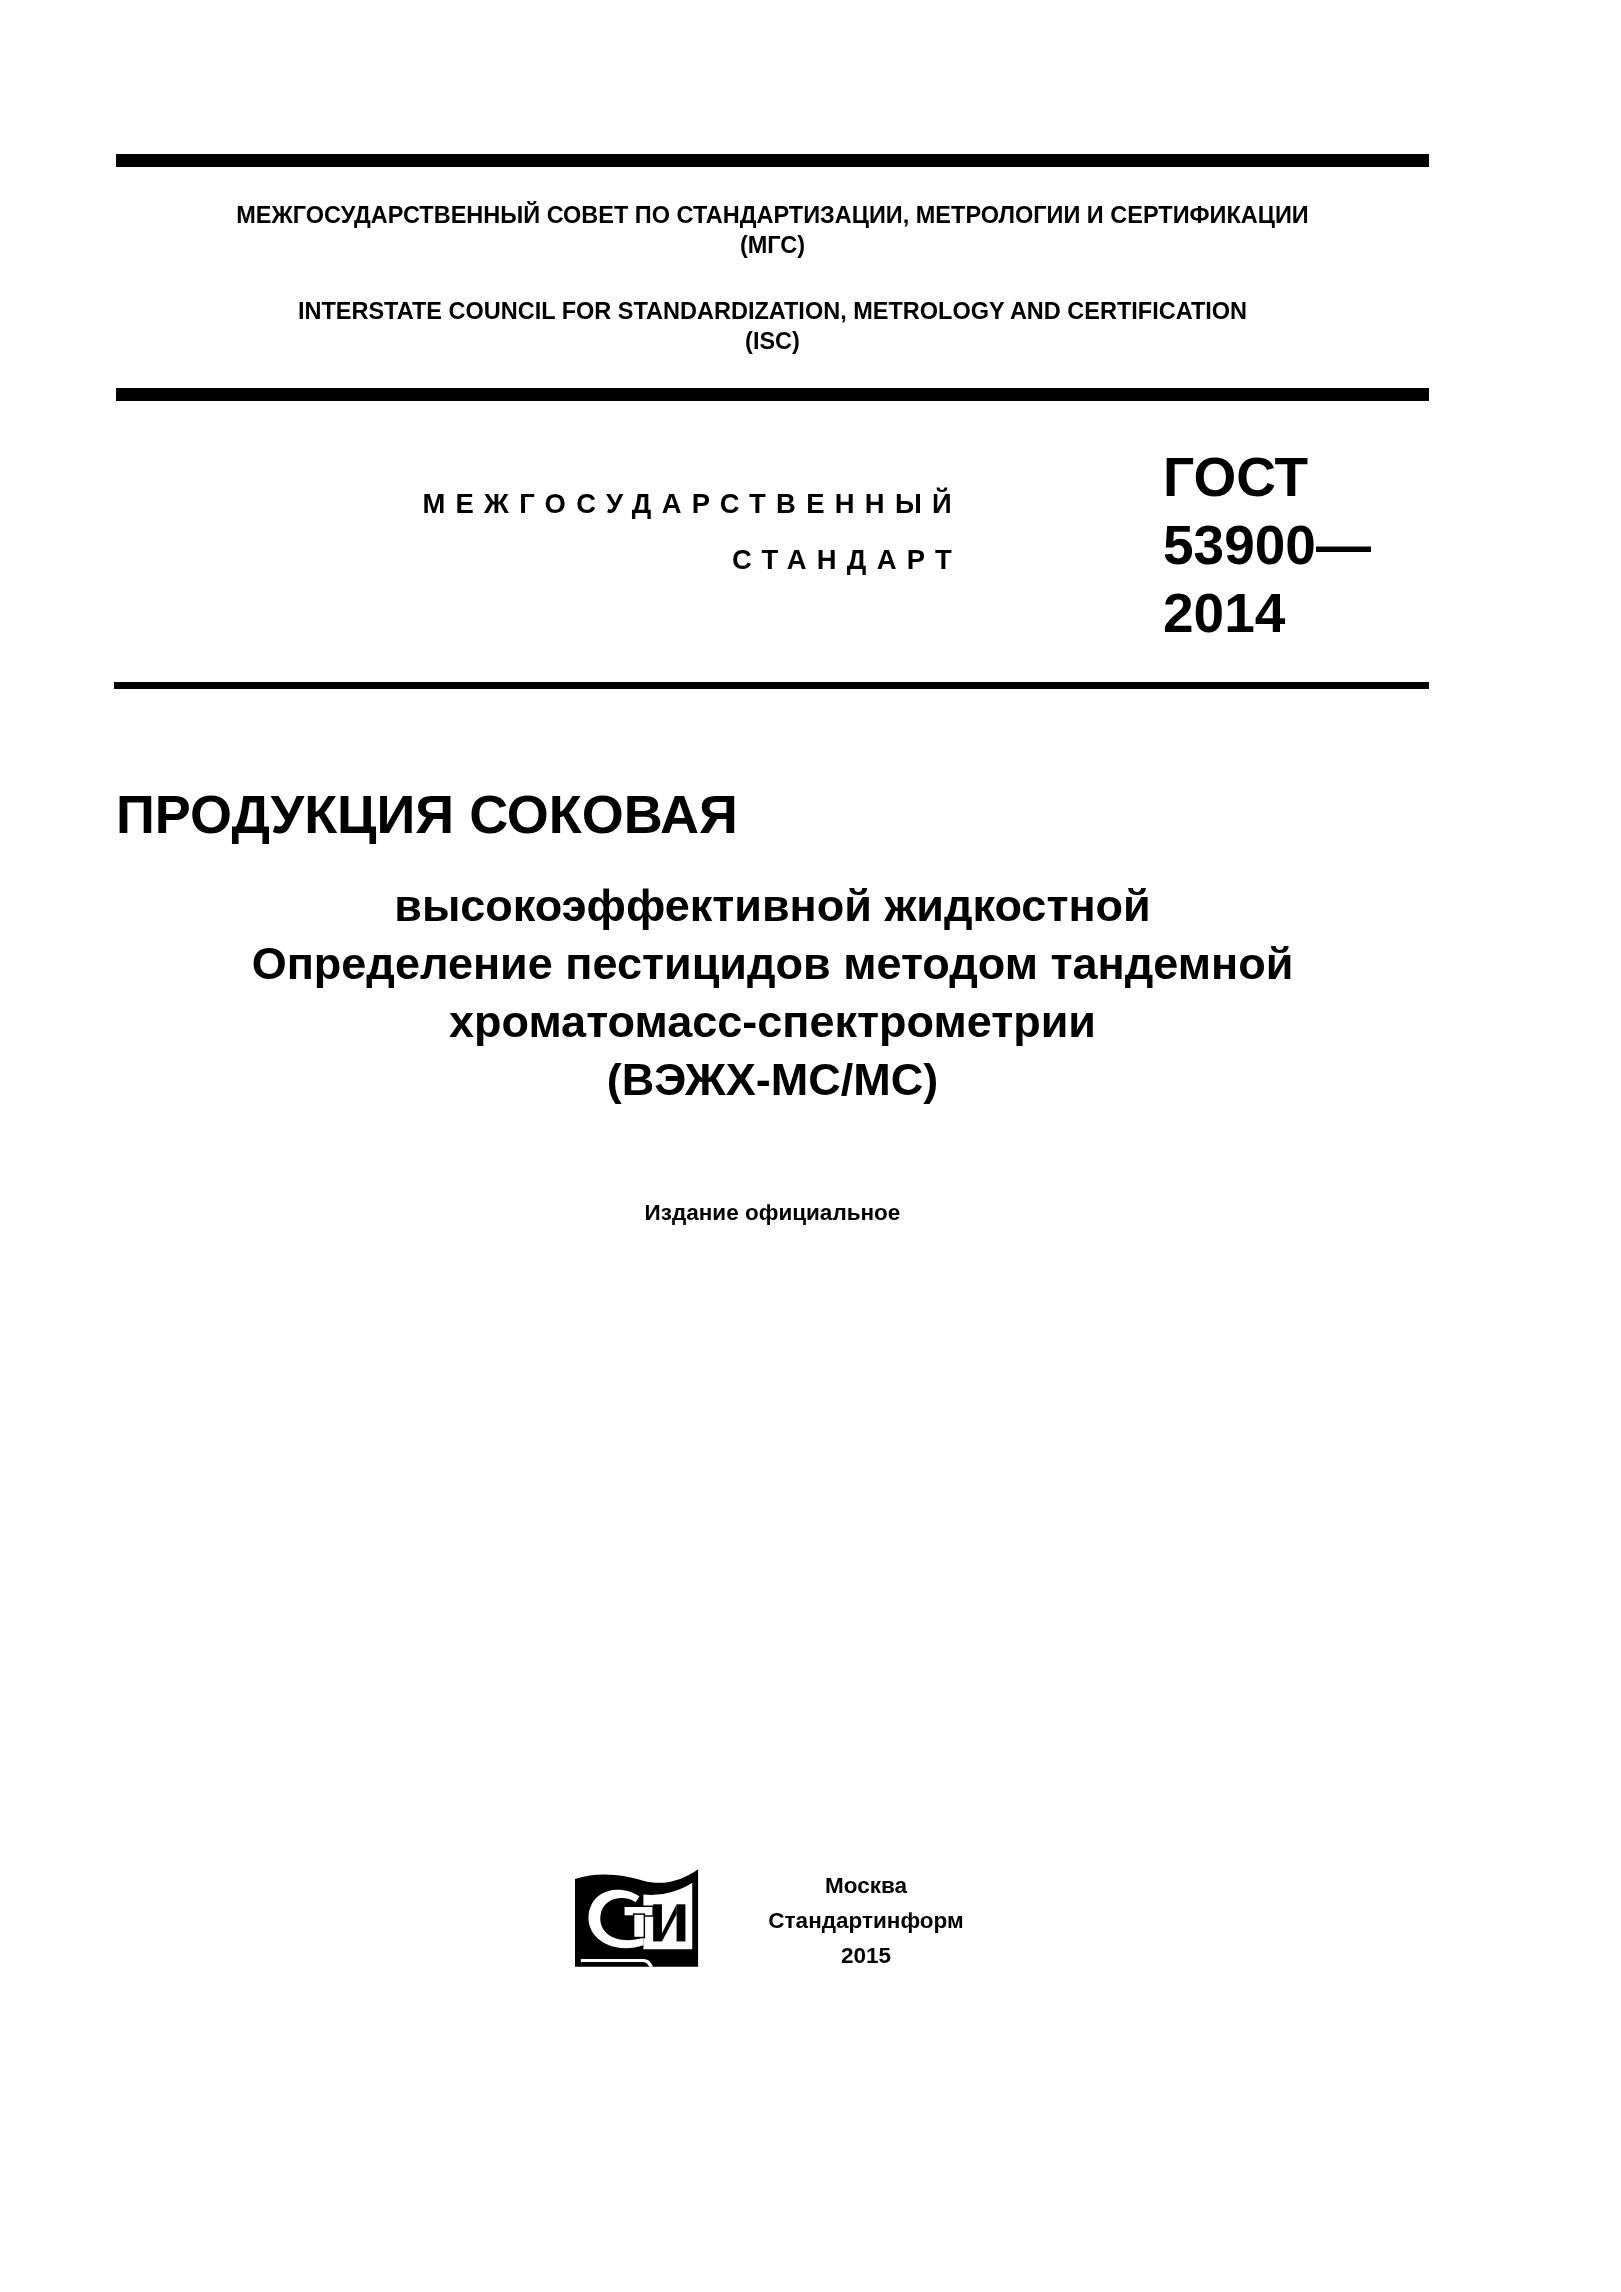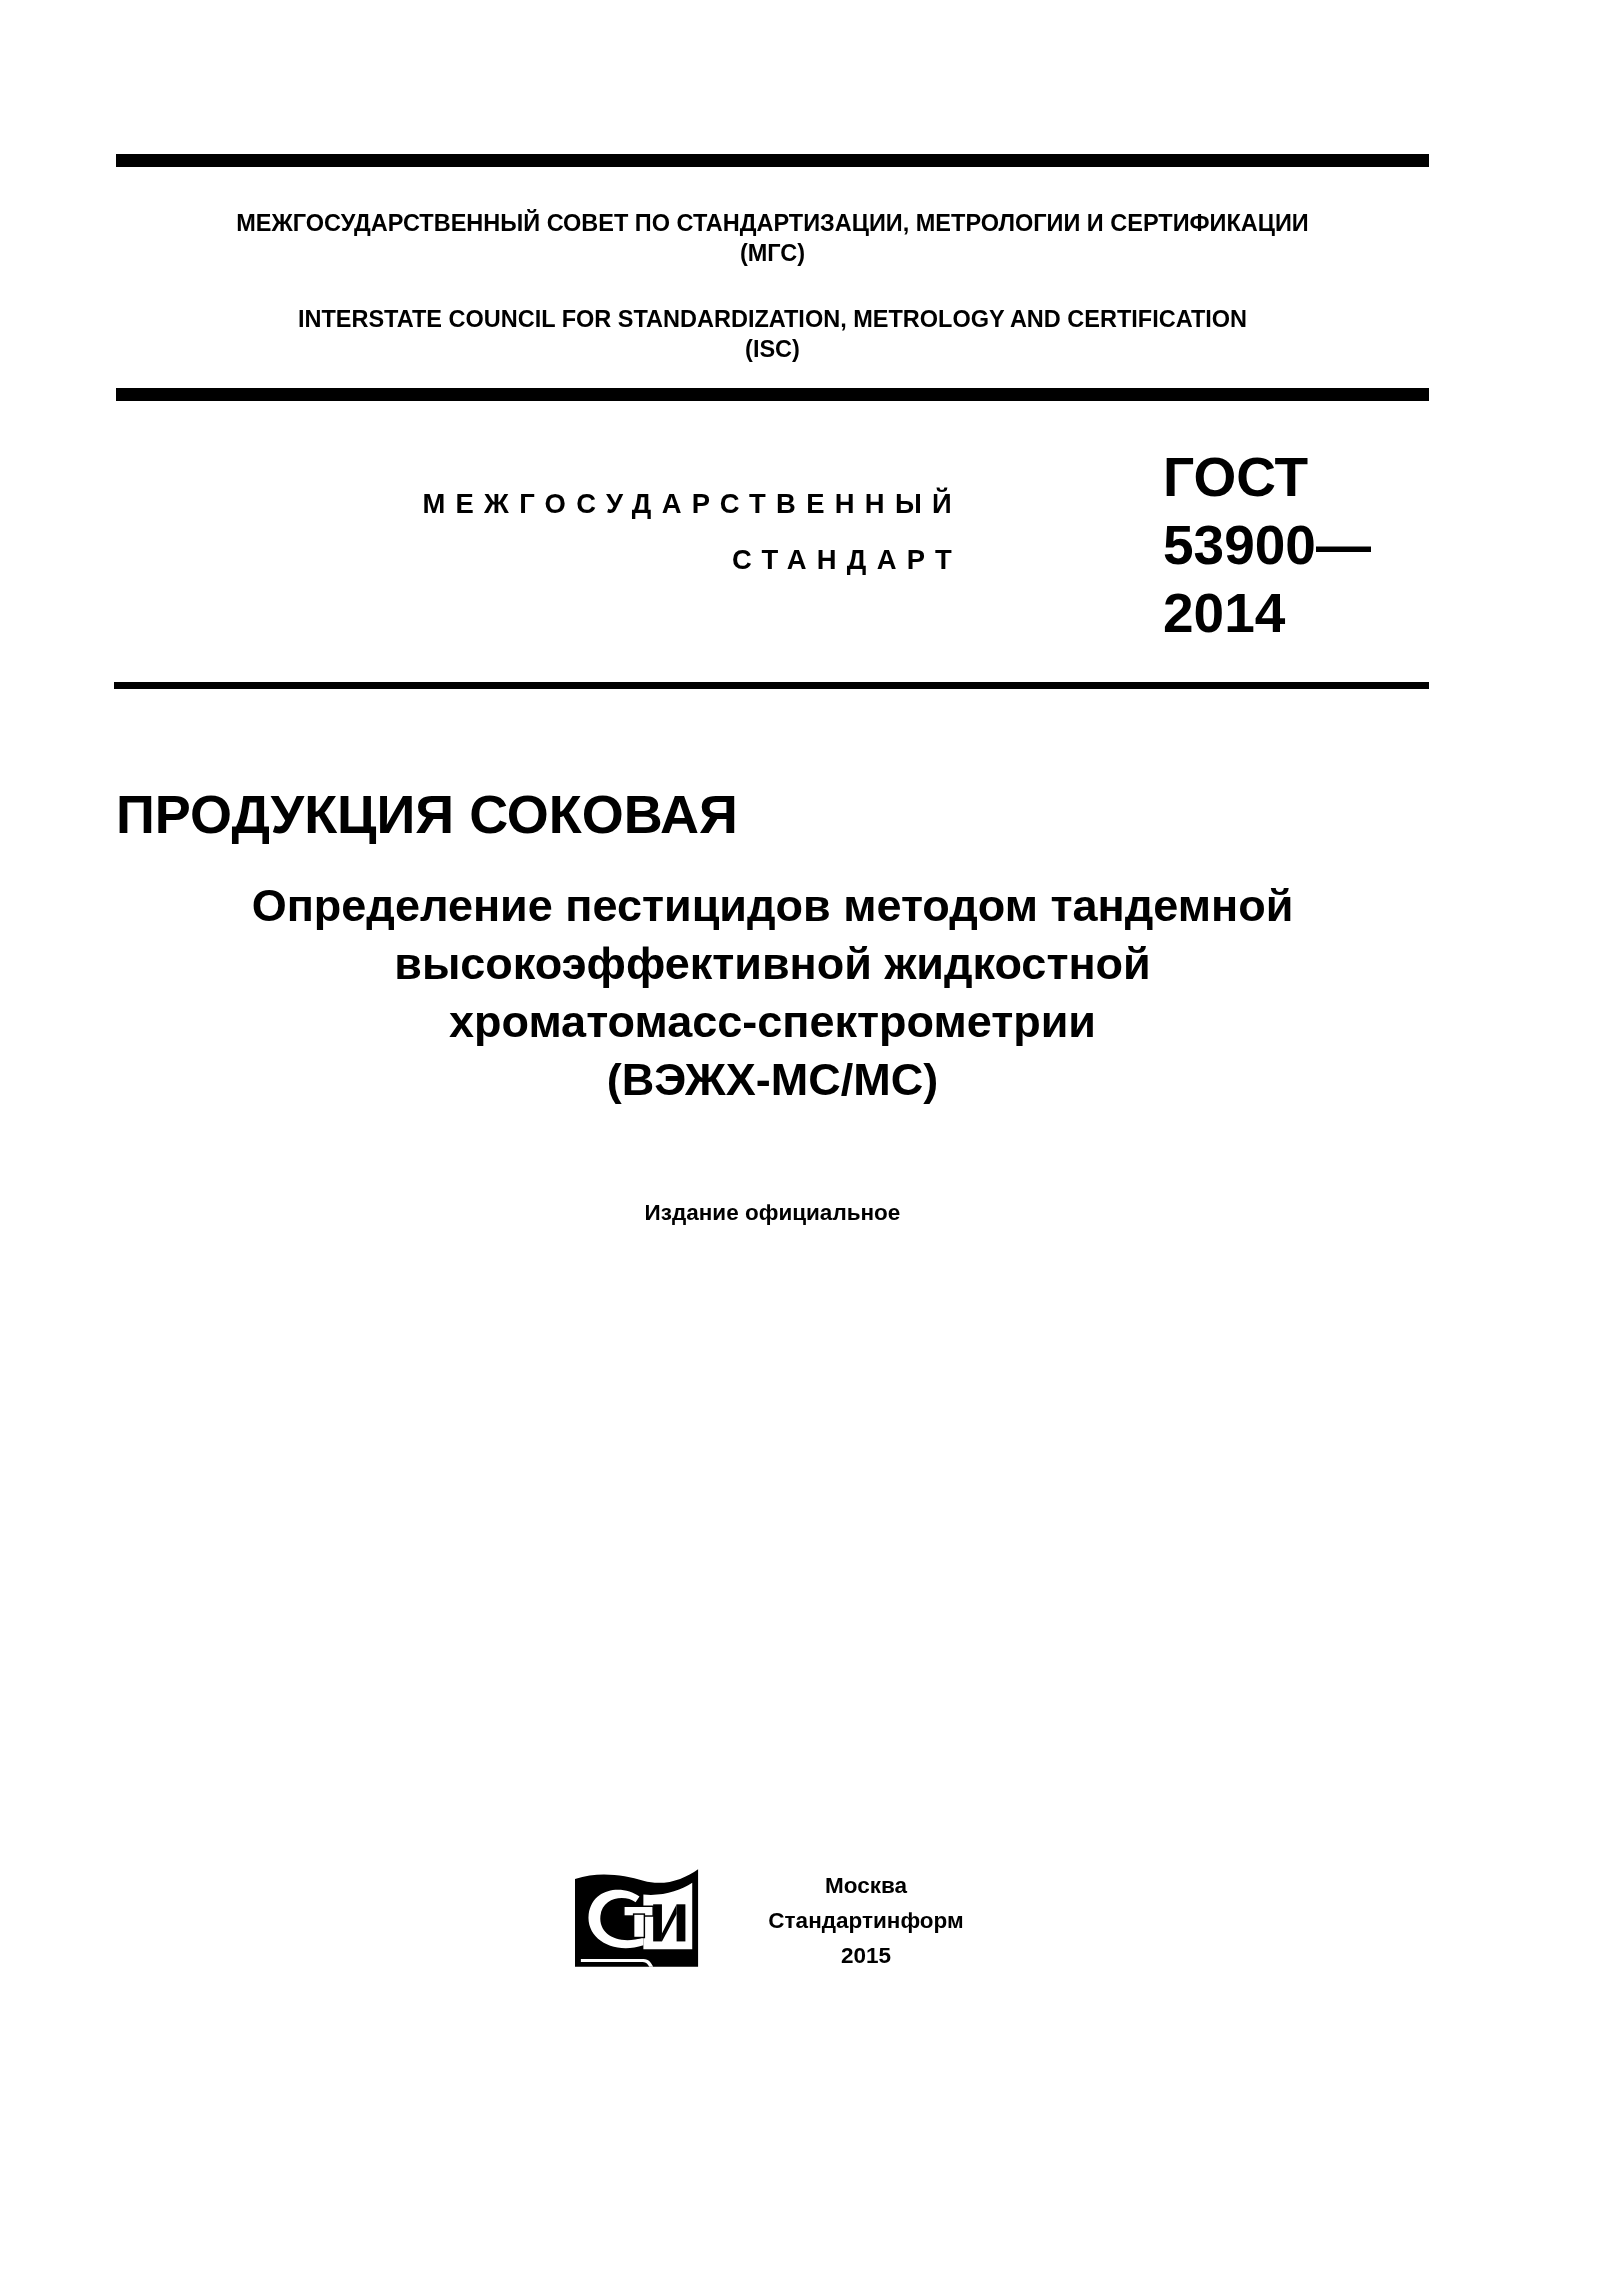--- a/index.html
+++ b/index.html
@@ -26,21 +26,20 @@
     .rule-bottom { top: 682px; height: 6.9px; left: 114px; width: 1315px; }
 
     .council {
       position: absolute;
       left: 116px;
       width: 1313px;
       text-align: center;
       font-weight: bold;
       font-size: 23.5px;
       line-height: 30px;
-      margin-top: 8px;
     }
     .council-ru { top: 200px; }
     .council-en { top: 296px; }
     .council div { white-space: nowrap; }
 
     .std-kind {
       position: absolute;
       left: 294px;
       width: 668px;
       text-align: right;
@@ -142,22 +141,22 @@
   <div>ГОСТ</div>
   <div>53900—</div>
   <div>2014</div>
 </div>
 
 <div class="rule rule-bottom"></div>
 
 <div class="title">ПРОДУКЦИЯ СОКОВАЯ</div>
 
 <div class="subtitle">
+  <div>высокоэффективной жидкостной</div>
   <div>Определение пестицидов методом тандемной</div>
-  <div>высокоэффективной жидкостной</div>
   <div>хроматомасс-спектрометрии</div>
   <div>(ВЭЖХ-МС/МС)</div>
 </div>
 
 <div class="edition">Издание официальное</div>
 
 <div class="logo">
   <svg width="127" height="104" viewBox="0 0 130 106" xmlns="http://www.w3.org/2000/svg">
 
     <path d="M0 14 C 25 6, 50 10, 70 16 C 92 22, 112 14, 126 4 L 126 104 L 0 104 Z" fill="#000"></path>

